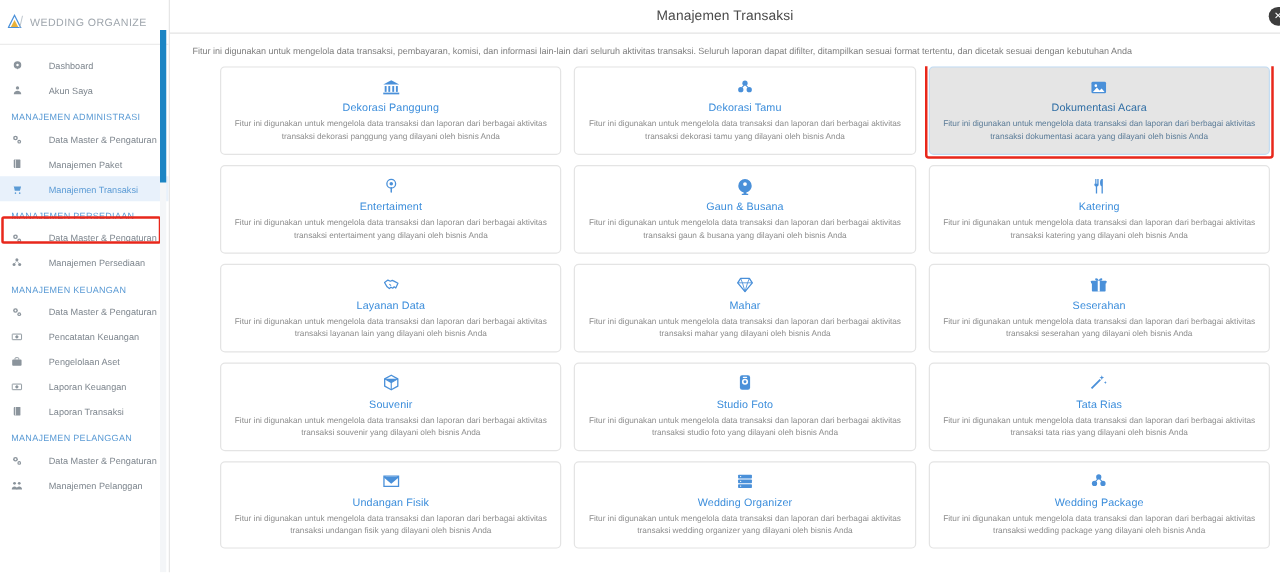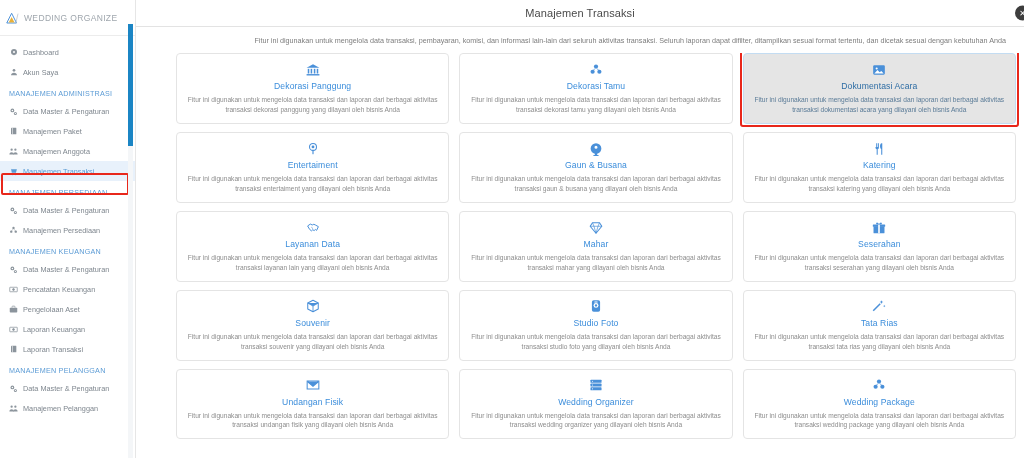--- a/index.html
+++ b/index.html
@@ -26,21 +26,21 @@
   .brand-text {
     font-size: 8.5px; letter-spacing: .35px; color: #9fa6ad;
     font-weight: 400; white-space: nowrap;
   }
   .nav { padding-top: 6px; }
   .nav-section {
     font-size: 7.2px; color: #5b9bd5; letter-spacing: .25px;
     padding: 7px 0 3px 9px; font-weight: 400; white-space: nowrap;
   }
   .nav-item {
-    display: flex; align-items: center; gap: 5px;
+    display: flex; align-items: center; gap: 21px;
     padding: 4px 4px 4px 9px; height: 20px;
     font-size: 7.3px; color: #7e868e; white-space: nowrap;
     cursor: pointer;
   }
   .nav-item .ico {
     width: 9px; height: 9px; flex: 0 0 9px;
     display: flex; align-items: center; justify-content: center;
     color: #8b949c;
   }
   .nav-item .ico svg { display: block; }
@@ -80,21 +80,21 @@
     position: absolute; right: -6px; top: 50%; transform: translateY(-50%);
     width: 15px; height: 15px;
   }
   .circ-icon {
     width: 15px; height: 15px; border-radius: 50%;
     background: #3d3d3d; display: flex; align-items: center; justify-content: center;
     color: #fff; font-size: 8px; line-height: 1;
   }
   .subtitle {
     padding: 9px 18px 7px 18px;
-    font-size: 7.2px; color: #7d7d7d; text-align: right; line-height: 1.45;
+    font-size: 7.2px; color: #7d7d7d; text-align: left; line-height: 1.45;
   }
   .grid-wrap { padding: 0 8px; overflow: hidden; }
   .grid {
     display: grid; grid-template-columns: repeat(3, 1fr);
     column-gap: 10px; row-gap: 8px; padding-left: 32px;
   }
   .card {
     border: 1px solid #e4e4e4; border-radius: 4px;
     background: #fff; padding: 7px 10px 8px 10px;
     min-height: 70px; text-align: center;
@@ -174,31 +174,20 @@
         </div>
         <div class="nav-item">
           <span class="ico">
             <svg viewBox="0 0 24 24" width="8" height="8" fill="currentColor">
               <path d="M5 2h13a1 1 0 011 1v18a1 1 0 01-1 1H5a2 2 0 01-2-2V4a2 2 0 012-2z"></path>
               <rect x="6" y="2" width="1.6" height="20" fill="#fff"></rect>
             </svg>
           </span>
           <span>Manajemen Paket</span>
         </div>
-        <div class="nav-item">
-          <span class="ico">
-            <svg viewBox="0 0 24 24" width="9" height="9" fill="currentColor">
-              <circle cx="7" cy="7" r="3"></circle>
-              <circle cx="17" cy="7" r="3"></circle>
-              <path d="M1 20c0-4 3-6 6-6s6 2 6 6z"></path>
-              <path d="M11 20c0-4 3-6 6-6s6 2 6 6z"></path>
-            </svg>
-          </span>
-          <span>Manajemen Anggota</span>
-        </div>
         <div class="nav-item active">
           <span class="ico">
             <svg viewBox="0 0 24 24" width="9" height="9" fill="currentColor">
               <path d="M2 3h3l1 3h15l-2.5 9H7.5L5 3H2z"></path>
               <circle cx="9" cy="20" r="1.7"></circle>
               <circle cx="18" cy="20" r="1.7"></circle>
             </svg>
           </span>
           <span>Manajemen Transaksi</span>
         </div>

